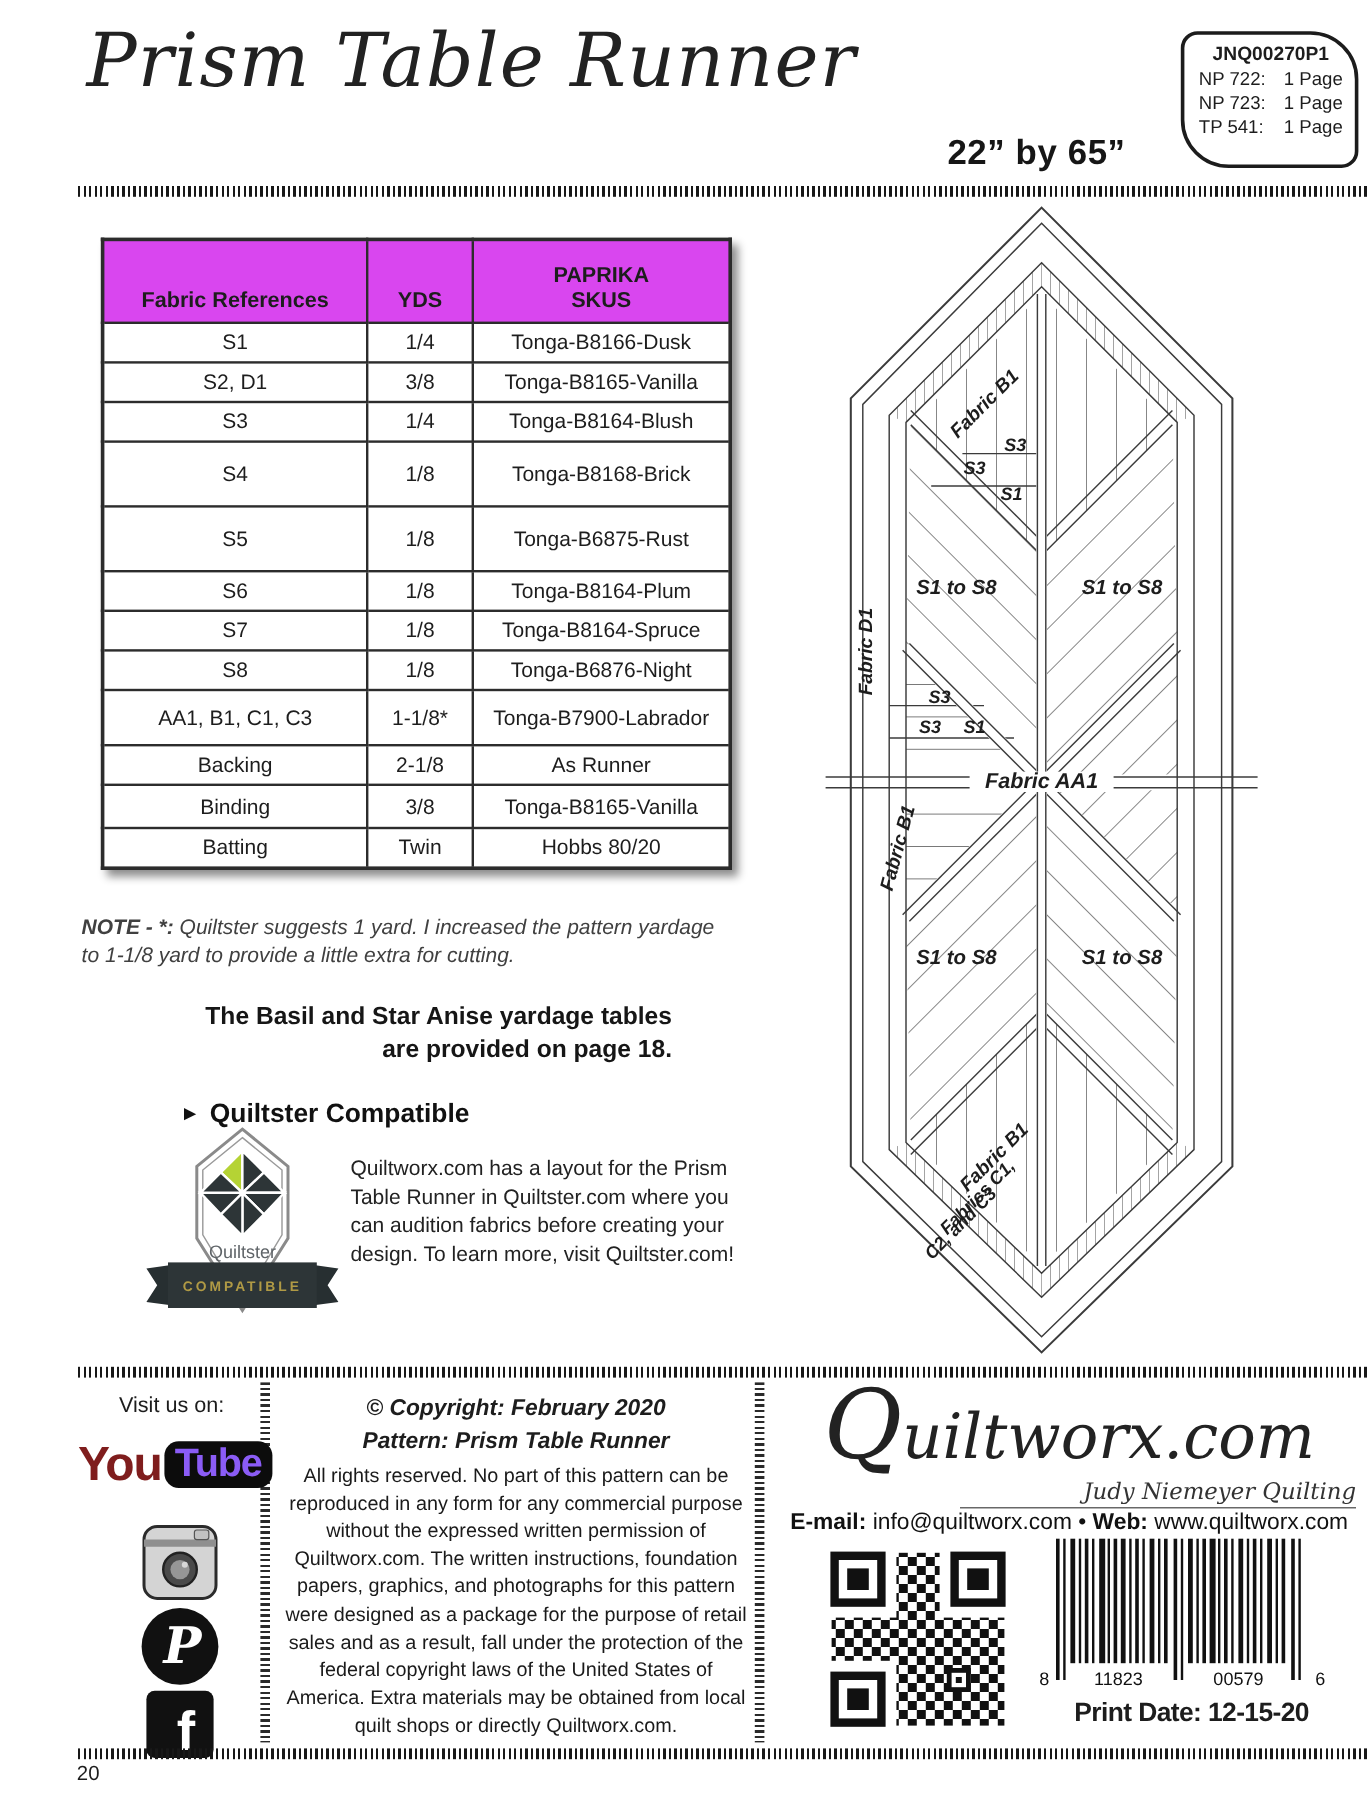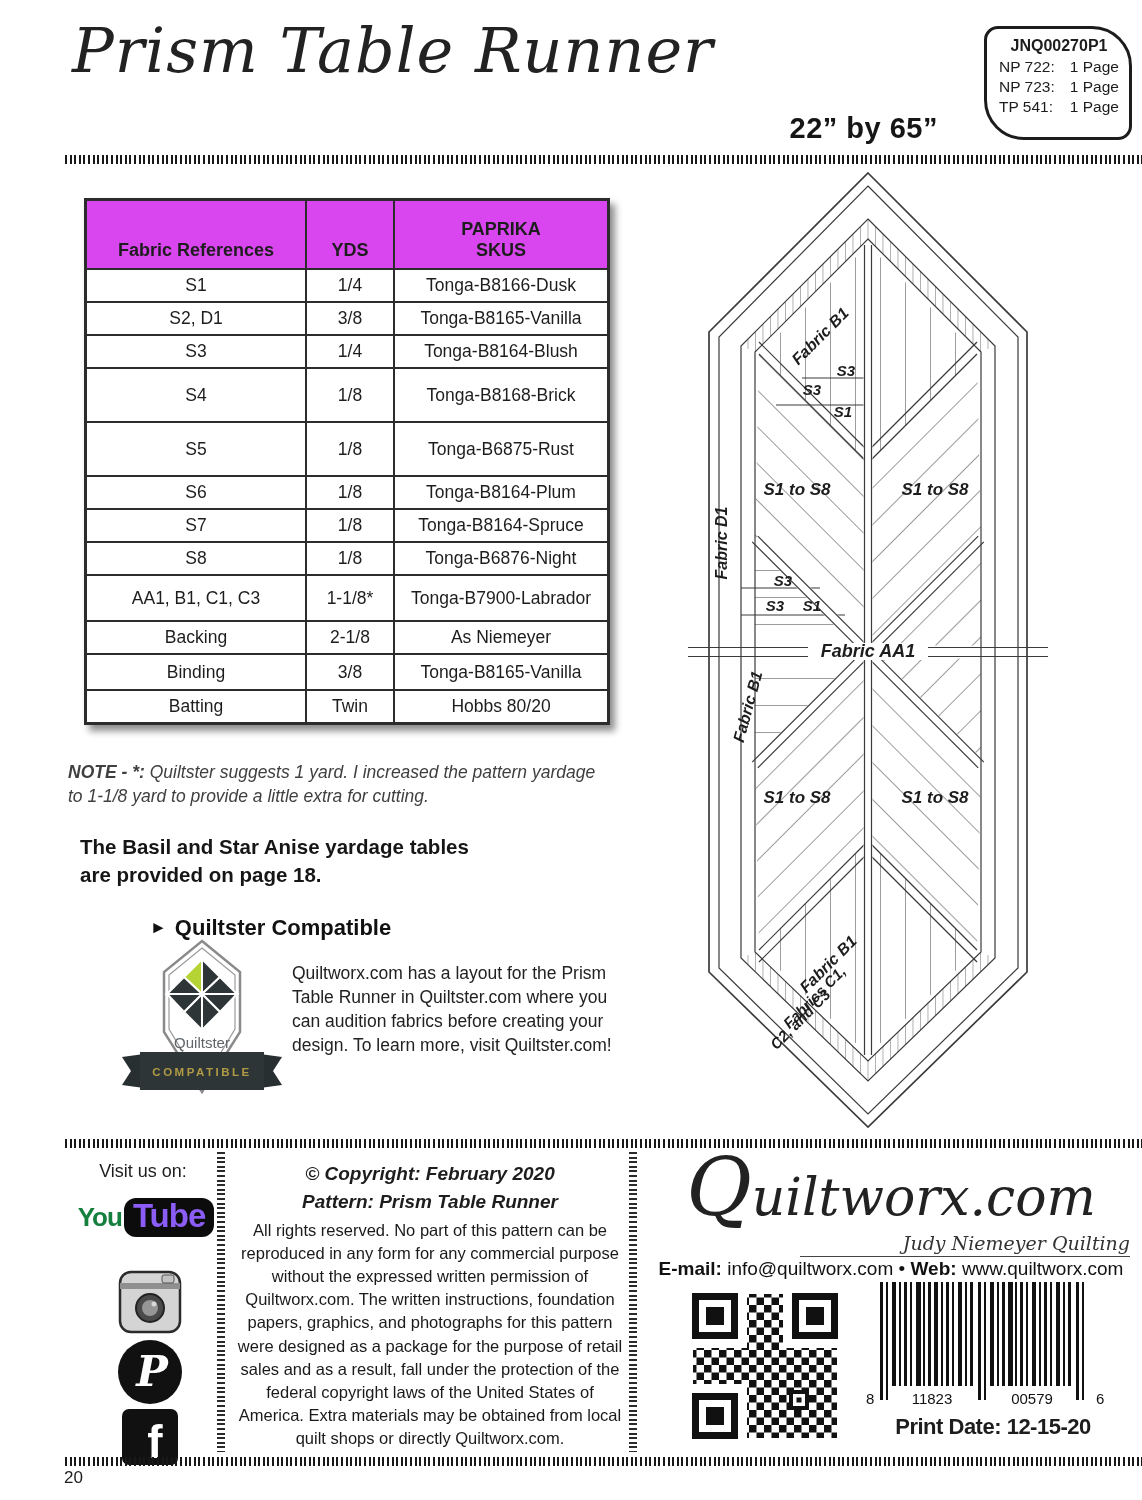--- a/index.html
+++ b/index.html
@@ -26,28 +26,28 @@
   .ftable th{background:#d946ef;font-weight:bold;vertical-align:bottom;padding-bottom:7px;font-size:18px;}
   .ftable{border:3px solid #2c2c2c;}
   .ftable tr{height:33px;}
   .ftable tr.tall{height:54px;}
   .ftable tr.med{height:46px;}
   .ftable tr.bind{height:36px;}
   .ftable th.hdr{height:60px;}
   .col-ref{width:206px;}.col-yds{width:74px;}.col-sku{width:200px;}
   
   .note{left:68px;top:760px;width:545px;font-size:17.5px;font-style:italic;line-height:1.38;color:#404040;}
-  .basil{left:80px;top:833px;width:480px;text-align:left;font-size:20.5px;font-weight:bold;line-height:1.35;color:#161616;}
+  .basil{left:80px;top:833px;width:480px;text-align:right;font-size:20.5px;font-weight:bold;line-height:1.35;color:#161616;}
   .qc-head{left:150px;top:915px;font-size:22px;font-weight:bold;color:#111;}
   .qc-head .arr{font-size:17px;vertical-align:2px;margin-right:8px;}
   .qc-body{left:292px;top:962px;width:325px;font-size:17.5px;line-height:1.37;color:#222;}
   
   .visit{left:68px;top:1161px;width:150px;text-align:center;font-size:18px;}
   .yt{left:66px;top:1198px;width:160px;display:flex;align-items:center;justify-content:center;}
-  .yt-you{font-size:26px;font-weight:bold;color:#15803d;letter-spacing:-1px;margin-right:2px;}
+  .yt-you{font-size:40px;font-weight:bold;color:#7f1d1d;letter-spacing:-1px;margin-right:2px;}
   .yt-badge{background:#0c0c0c;color:#8b5cf6;font-size:33px;font-weight:bold;border-radius:12px;
             padding:1px 9px 5px 9px;letter-spacing:-1px;line-height:1;}
   .copyr{left:236px;top:1160px;width:388px;text-align:center;}
   .copyr .l1{font-size:19px;font-weight:bold;font-style:italic;line-height:1.45;}
   .copyr .body{font-size:16.5px;line-height:1.4;margin-top:4px;color:#1a1a1a;}
   .logo{left:648px;top:1156px;width:486px;text-align:center;font-family:"DejaVu Serif",serif;
         font-style:italic;color:#222;white-space:nowrap;}
   .logo .q{font-size:80px;line-height:0.8;}
   .logo .rest{font-size:52px;}
   .tagline{left:800px;top:1232px;width:330px;text-align:right;font-family:"DejaVu Serif",serif;
@@ -134,21 +134,21 @@
           <td>Tonga-B6876-Night</td>
         </tr>
     <tr class="med">
       <td>AA1, B1, C1, C3</td>
           <td>1-1/8*</td>
           <td>Tonga-B7900-Labrador</td>
         </tr>
     <tr>
       <td>Backing</td>
           <td>2-1/8</td>
-          <td>As Niemeyer</td>
+          <td>As Runner</td>
         </tr>
     <tr class="bind">
       <td>Binding</td>
           <td>3/8</td>
           <td>Tonga-B8165-Vanilla</td>
         </tr>
     <tr>
       <td>Batting</td>
           <td>Twin</td>
           <td>Hobbs 80/20</td>

